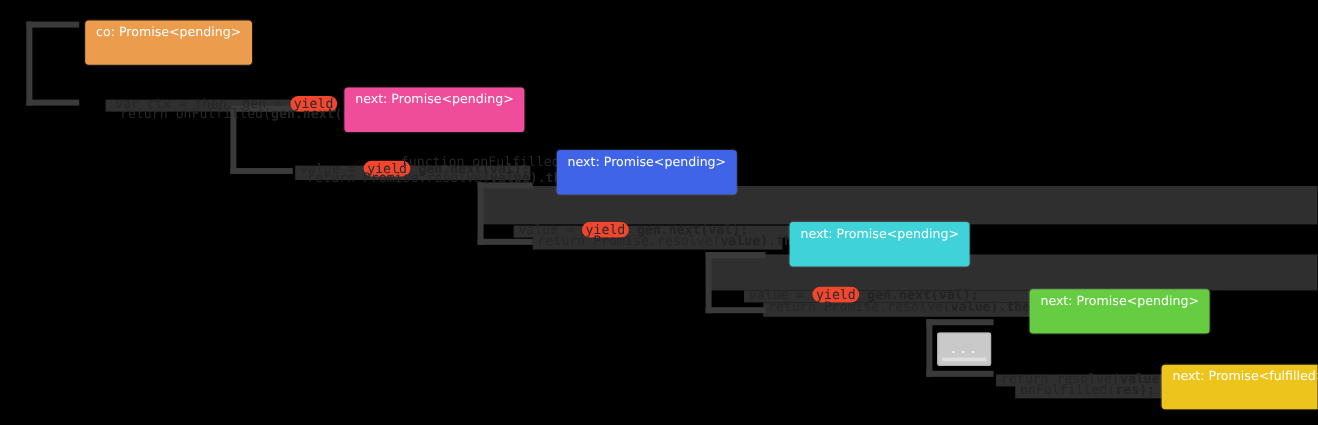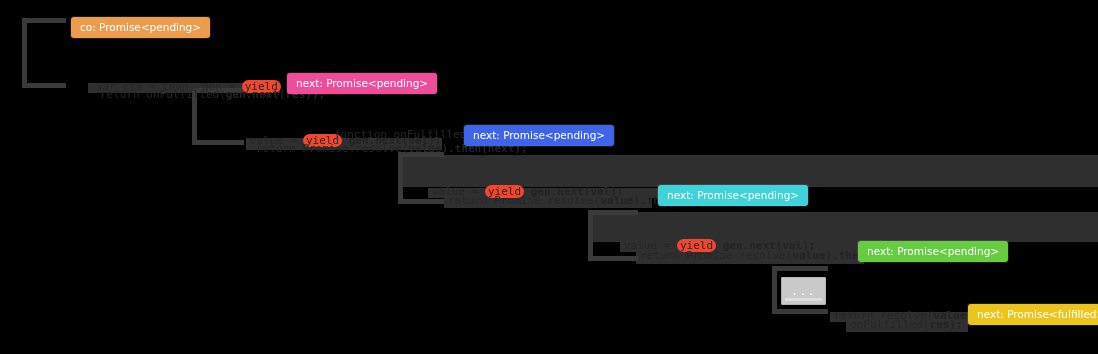--- a/index.html
+++ b/index.html
@@ -65,21 +65,21 @@
     left: 0;
     height: 5px;
     background: #3a3a3a;
   }
   .bracket .top { top: 0; }
   .bracket .bot { bottom: 0; }
 
   
   .badge {
     position: absolute;
-    height: 21px;
+    height: 37px;
     line-height: 21px;
     padding: 0 9px;
     border-radius: 3px;
     font-size: 10.5px;
     color: #ffffff;
     white-space: nowrap;
     box-shadow: 0 0 0 1px rgba(255,255,255,0.10);
   }
 
   

